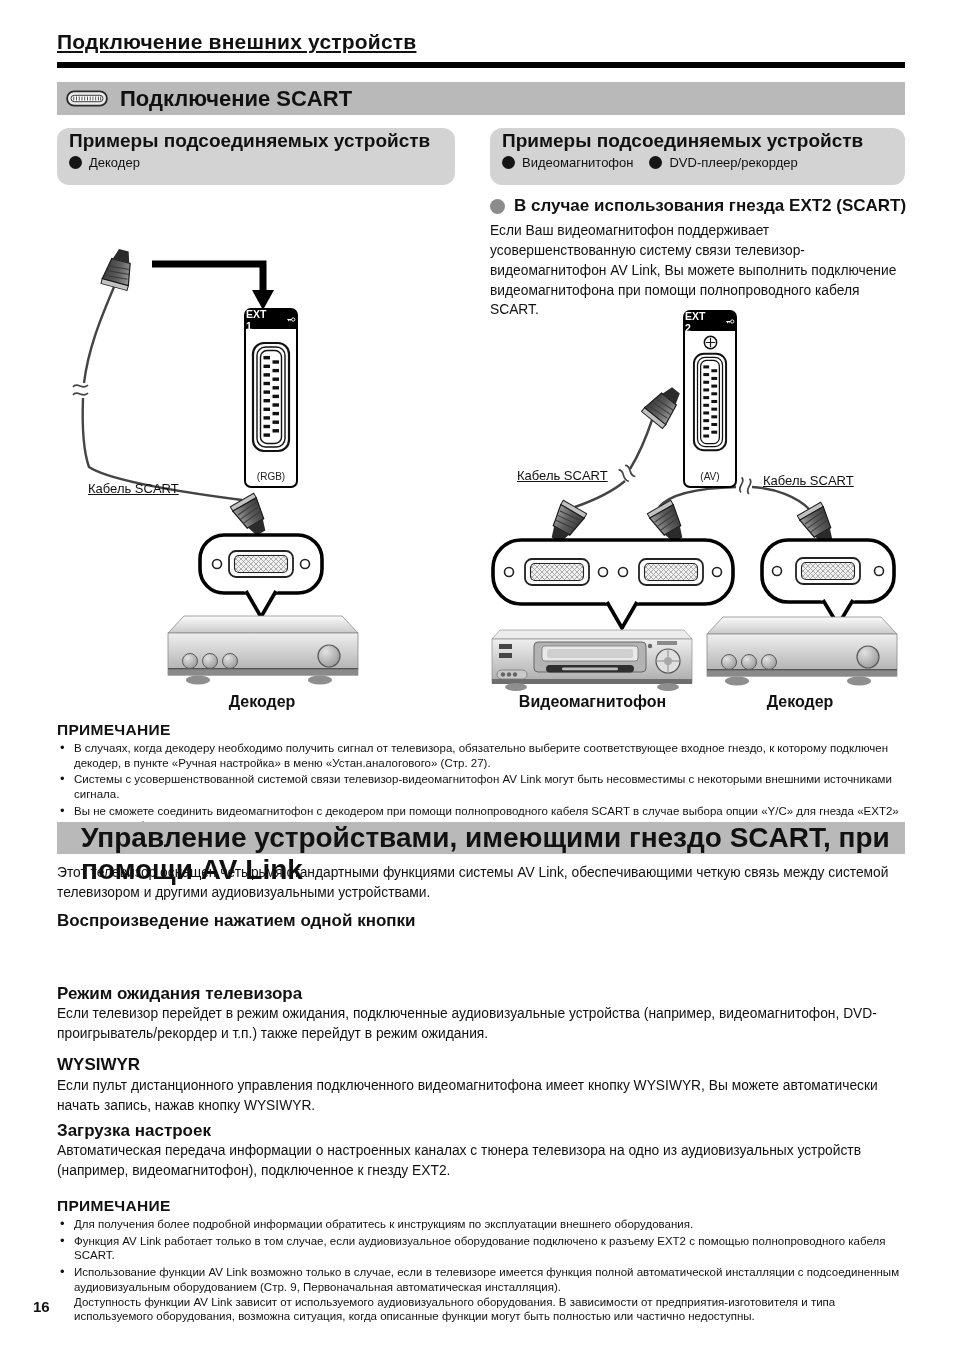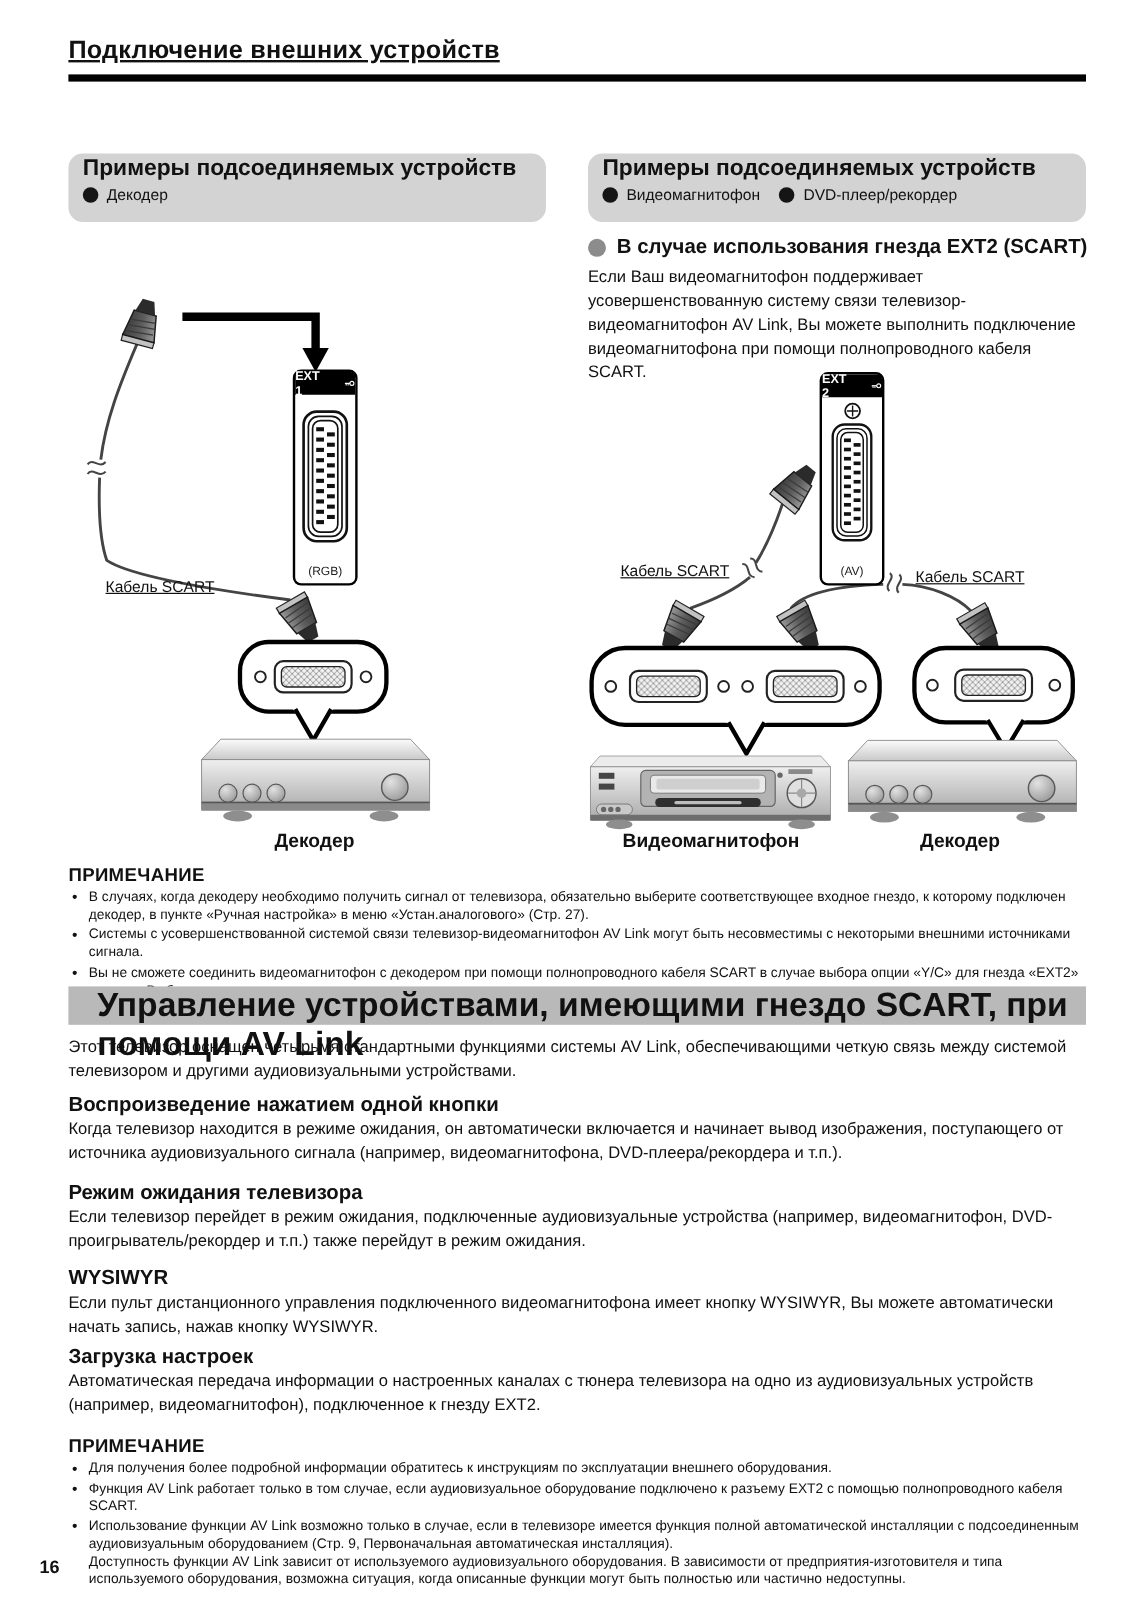--- a/index.html
+++ b/index.html
@@ -44,20 +44,28 @@
   .device-label{position:absolute;font-size:16px;font-weight:bold;text-align:center;}
 </style>
 </head>
 <body>
 
 <div class="page">
 
   <div class="abs h1">Подключение внешних устройств</div>
   <div class="abs rule"></div>
 
+  <div class="abs graybar">
+    <svg width="42" height="17" viewBox="0 0 46 18">
+      <rect x="1.2" y="1.2" width="43.6" height="15.6" rx="7.8" fill="#ececec" stroke="#2a2a2a" stroke-width="2"></rect>
+      <rect x="5.5" y="5.5" width="35" height="7" rx="3.5" fill="#fff" stroke="#2a2a2a" stroke-width="1"></rect>
+      <path d="M8.5,6.8V11.2 M11.5,6.8V11.2 M14.5,6.8V11.2 M17.5,6.8V11.2 M20.5,6.8V11.2 M23.5,6.8V11.2 M26.5,6.8V11.2 M29.5,6.8V11.2 M32.5,6.8V11.2 M35.5,6.8V11.2 M38,6.8V11.2" stroke="#2a2a2a" stroke-width="0.9"></path>
+    </svg>
+    <span class="t">Подключение SCART</span>
+  </div>
 
   <div class="abs exbox" style="left:57px;width:398px;">
     <div class="bt">Примеры подсоединяемых устройств</div>
     <div class="exitems">
       <span class="exitem">
         <span class="dot"></span>
         <span>Декодер</span>
       </span>
     </div>
   </div>
@@ -304,21 +312,20 @@
   <ul class="abs notelist" style="left:57px;top:741px;">
     <li>В случаях, когда декодеру необходимо получить сигнал от телевизора, обязательно выберите соответствующее входное гнездо, к которому подключен декодер, в пункте «Ручная настройка» в меню «Устан.аналогового» (Стр. 27).</li>
     <li>Системы с усовершенствованной системой связи телевизор-видеомагнитофон AV Link могут быть несовместимы с некоторыми внешними источниками сигнала.</li>
     <li>Вы не сможете соединить видеомагнитофон с декодером при помощи полнопроводного кабеля SCART в случае выбора опции «Y/C» для гнезда «EXT2» в меню «Выбор ввода».</li>
   </ul>
 
   <div class="abs avbar">Управление устройствами, имеющими гнездо SCART, при помощи AV Link</div>
   <div class="abs body-text" style="left:57px;top:863px;width:848px;">Этот телевизор оснащен четырьмя стандартными функциями системы AV Link, обеспечивающими четкую связь между системой телевизором и другими аудиовизуальными устройствами.</div>
 
   <div class="abs subtitle" style="left:57px;top:911px;">Воспроизведение нажатием одной кнопки</div>
-  <div class="abs body-text" style="left:57px;top:931px;width:848px;">Когда телевизор находится в режиме ожидания, он автоматически включается и начинает вывод изображения, поступающего от источника аудиовизуального сигнала (например, видеомагнитофона, DVD-плеера/рекордера и т.п.).</div>
 
   <div class="abs subtitle" style="left:57px;top:984px;">Режим ожидания телевизора</div>
   <div class="abs body-text" style="left:57px;top:1004px;width:848px;">Если телевизор перейдет в режим ожидания, подключенные аудиовизуальные устройства (например, видеомагнитофон, DVD-проигрыватель/рекордер и т.п.) также перейдут в режим ожидания.</div>
 
   <div class="abs subtitle" style="left:57px;top:1055px;">WYSIWYR</div>
   <div class="abs body-text" style="left:57px;top:1076px;width:848px;">Если пульт дистанционного управления подключенного видеомагнитофона имеет кнопку WYSIWYR, Вы можете автоматически начать запись, нажав кнопку WYSIWYR.</div>
 
   <div class="abs subtitle" style="left:57px;top:1121px;">Загрузка настроек</div>
   <div class="abs body-text" style="left:57px;top:1141px;width:848px;">Автоматическая передача информации о настроенных каналах с тюнера телевизора на одно из аудиовизуальных устройств (например, видеомагнитофон), подключенное к гнезду EXT2.</div>
 

